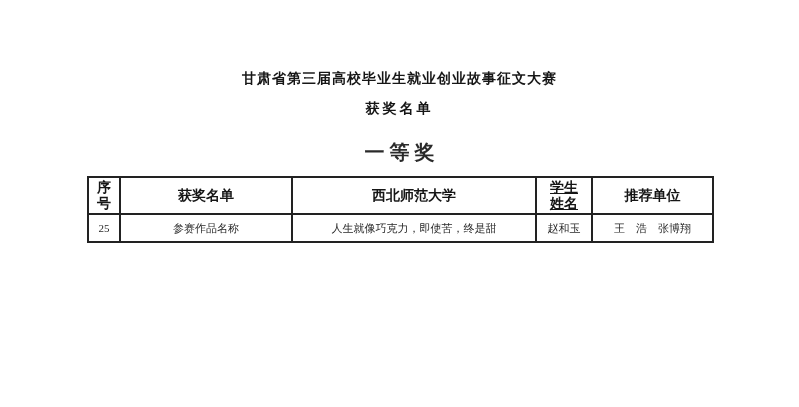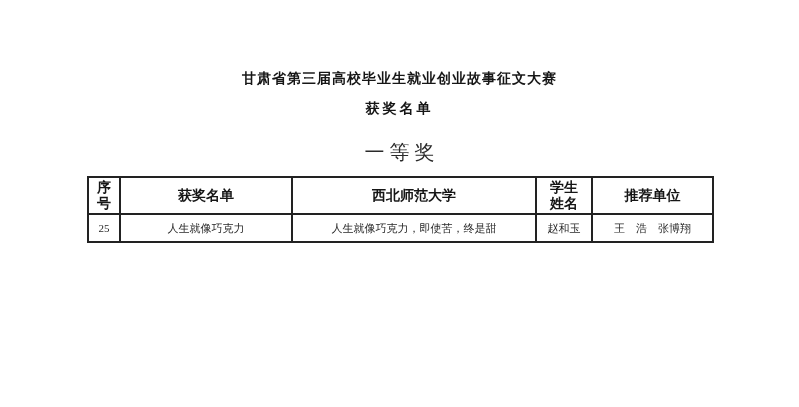--- a/index.html
+++ b/index.html
@@ -35,21 +35,21 @@
   .doc-title .title-line2 {
     letter-spacing: 3px;
   }
   .section-heading {
     position: absolute;
     top: 139px;
     left: 0;
     width: 100%;
     text-align: center;
     font-size: 20px;
-    font-weight: normal;
+    font-weight: bold;
     line-height: 26px;
     letter-spacing: 5px;
     padding-left: 5px;
     box-sizing: border-box;
     color: #2a2a2a;
   }
   .awards-table {
     position: absolute;
     top: 176px;
     left: 87px;
@@ -82,20 +82,21 @@
   .awards-table td {
     font-size: 11px;
     font-weight: normal;
     color: #2a2a2a;
   }
   .wrap-narrow {
     display: inline-block;
     width: 32px;
     white-space: normal;
     word-break: break-all;
+    text-decoration: underline;
   }
 </style>
 </head>
 <body>
 
 <div class="page">
 
   <h1 class="doc-title">
     <span class="title-line title-line1">甘肃省第三届高校毕业生就业创业故事征文大赛</span>
     <span class="title-line title-line2">获奖名单</span>
@@ -116,21 +117,21 @@
         <th>序号</th>
         <th>获奖名单</th>
         <th>西北师范大学</th>
         <th><span class="wrap-narrow">学生姓名</span></th>
         <th>推荐单位</th>
       </tr>
     </thead>
     <tbody>
       <tr>
         <td>25</td>
-        <td>人生就像巧克力</td>
+        <td>参赛作品名称</td>
         <td>人生就像巧克力，即使苦，终是甜</td>
         <td>赵和玉</td>
         <td>王　浩　张博翔</td>
       </tr>
     </tbody>
   </table>
 
 </div>
 
 </body></html>

